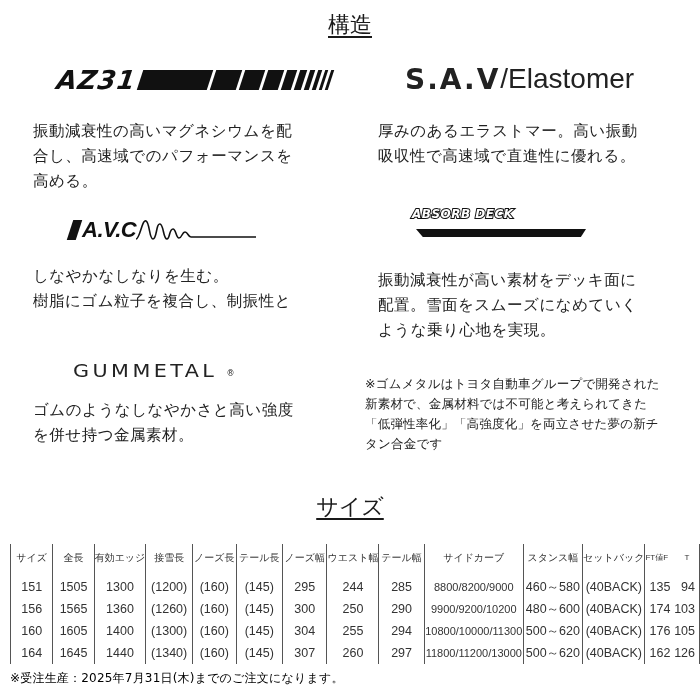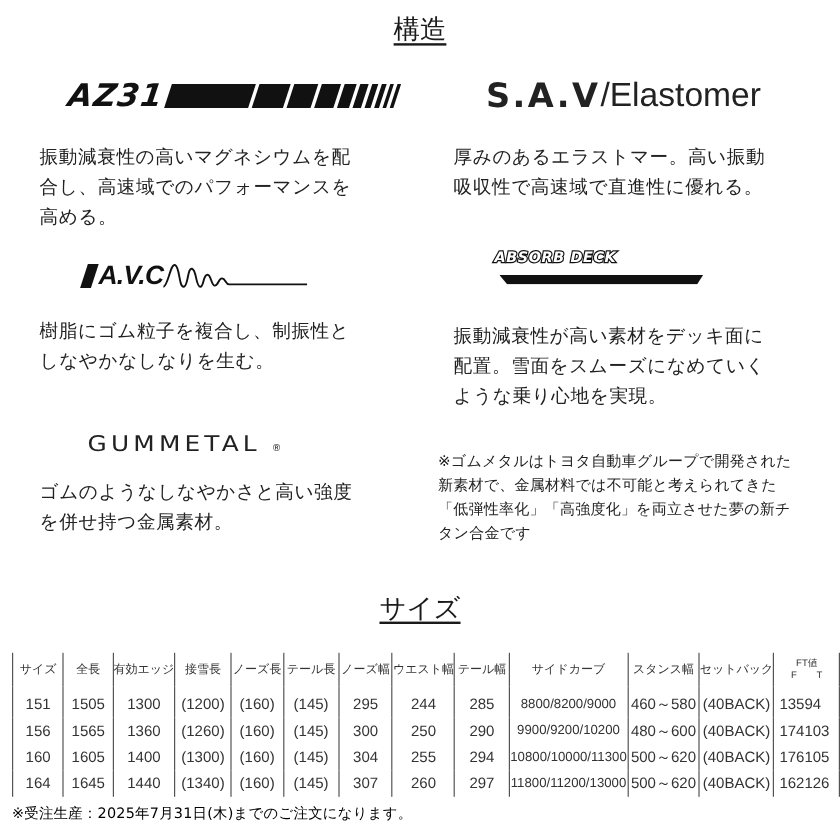--- a/index.html
+++ b/index.html
@@ -65,23 +65,23 @@
     
     #size-table { position: absolute; left: 10px; top: 544px; border-collapse: collapse; }
     #size-table th, #size-table td {
       border-left: 1.5px solid #555; border-right: 1.5px solid #555; text-align: center; white-space: nowrap;
       font-family: "Liberation Sans", sans-serif; color: #333; padding: 0;
     }
     #size-table th { font-weight: normal; font-size: 10px; height: 28px; vertical-align: middle; transform-origin: center; }
     #size-table td { font-size: 12.5px; height: 22px; }
     #size-table tr.first td { padding-top: 4px; height: 26px; }
     #size-table td.sc { font-size: 11px; }
-    .ft-head { display: flex; flex-direction: column; align-items: center; line-height: 10px; font-size: 8px; }
+    .ft-head { display: flex; flex-direction: row; align-items: center; line-height: 10px; font-size: 8px; }
     .ft-head .ft-sub { display: flex; justify-content: space-between; width: 26px; }
-    .ft-cells { display: flex; padding: 0 4px; }
+    .ft-cells { display: flex; justify-content: space-between; padding: 0 4px; }
 
     #footnote { position: absolute; left: 10px; top: 670px; font-size: 12px; color: #000000; font-family: "DejaVu Sans", sans-serif; letter-spacing: 0.2px; }
   </style>
 </head>
 <body>
 
 <h2 id="h-structure" class="heading"><span>構造</span></h2>
 
 <div id="logo-az31" class="logo">
   <span class="txt">AZ31</span>
@@ -114,22 +114,22 @@
 </div>
 
 <div id="logo-avc" class="logo">
   <span class="slash"></span>
   <span class="txt">A.V.C</span>
   <svg width="120" height="26" viewBox="0 0 120 26">
     <path d="M0 22 C4 22,6 2,10 4 C14 6,13 22,17 22 C21 22,20 6,24 7 C28 8,27 22,31 22 C34 22,33 12,37 12 C40 12,40 21,43 21 C46 21,46 15,49 15 C52 15,52 20,55 20 L120 20" fill="none" stroke="#111" stroke-width="1.6"></path>
   </svg>
 </div>
 <div id="desc-avc" class="desc">
+  <div>しなやかなしなりを生む。</div>
   <div>樹脂にゴム粒子を複合し、制振性と</div>
-  <div>しなやかなしなりを生む。</div>
 </div>
 
 <div id="logo-absorb" class="logo">
   <span class="txt">ABSORB DECK</span>
   <span class="deck"></span>
 </div>
 <div id="desc-absorb" class="desc">
   <div>振動減衰性が高い素材をデッキ面に</div>
   <div>配置。雪面をスムーズになめていく</div>
   <div>ような乗り心地を実現。</div>

